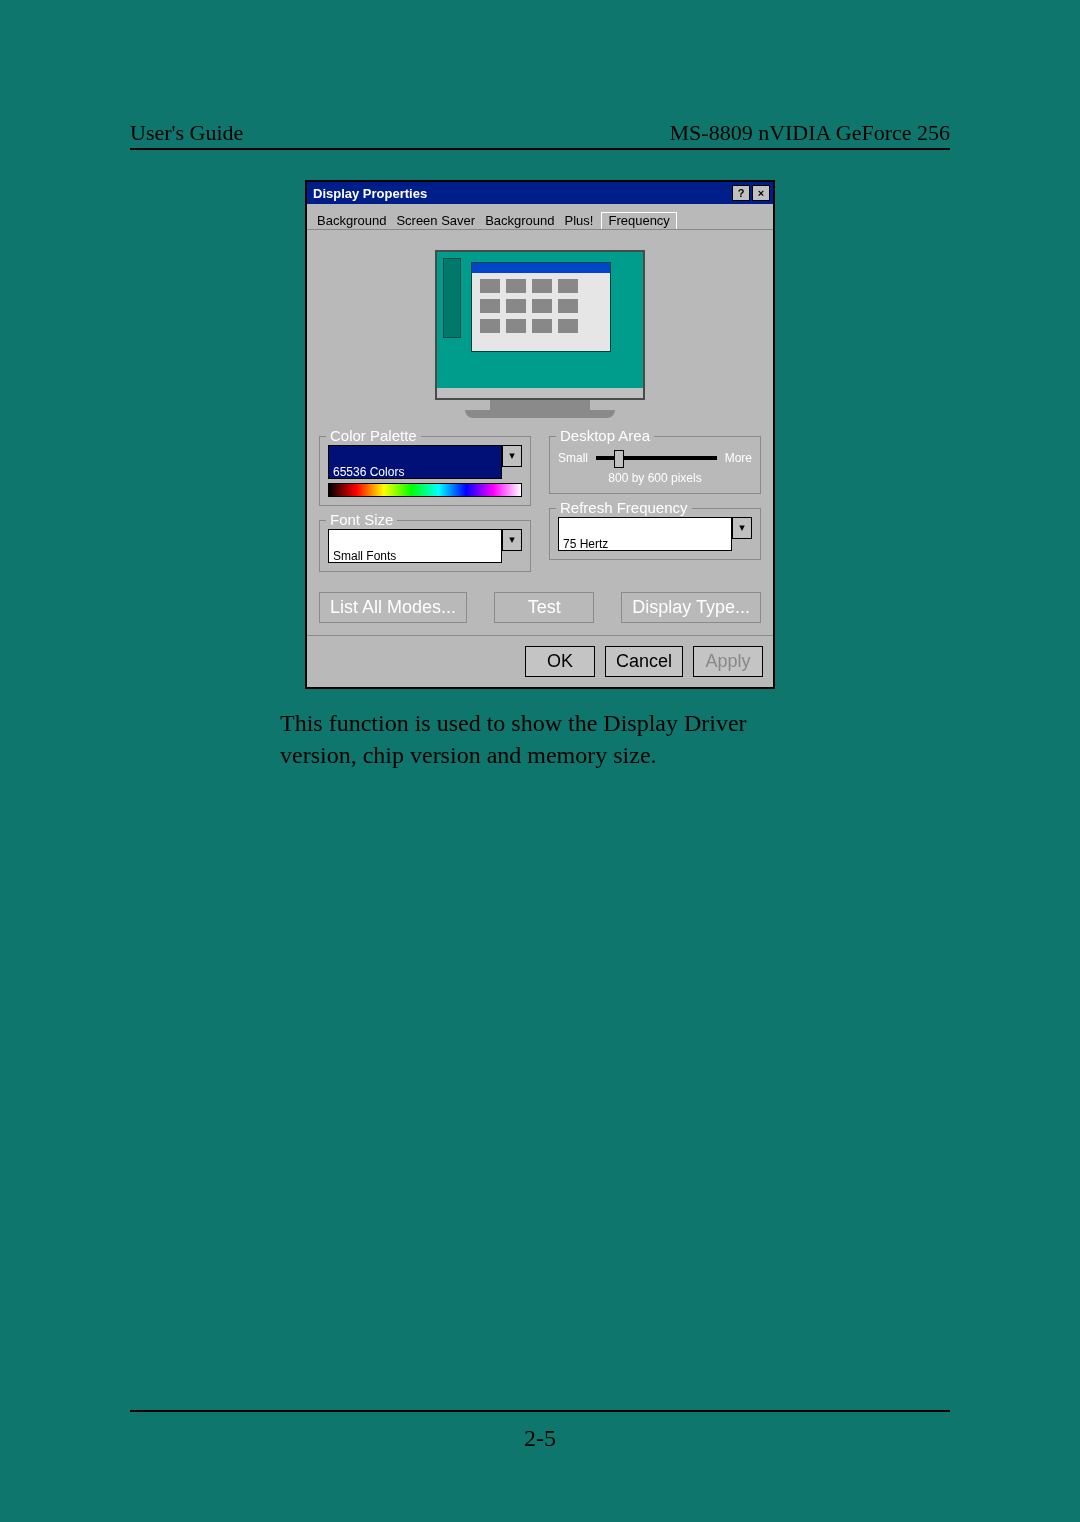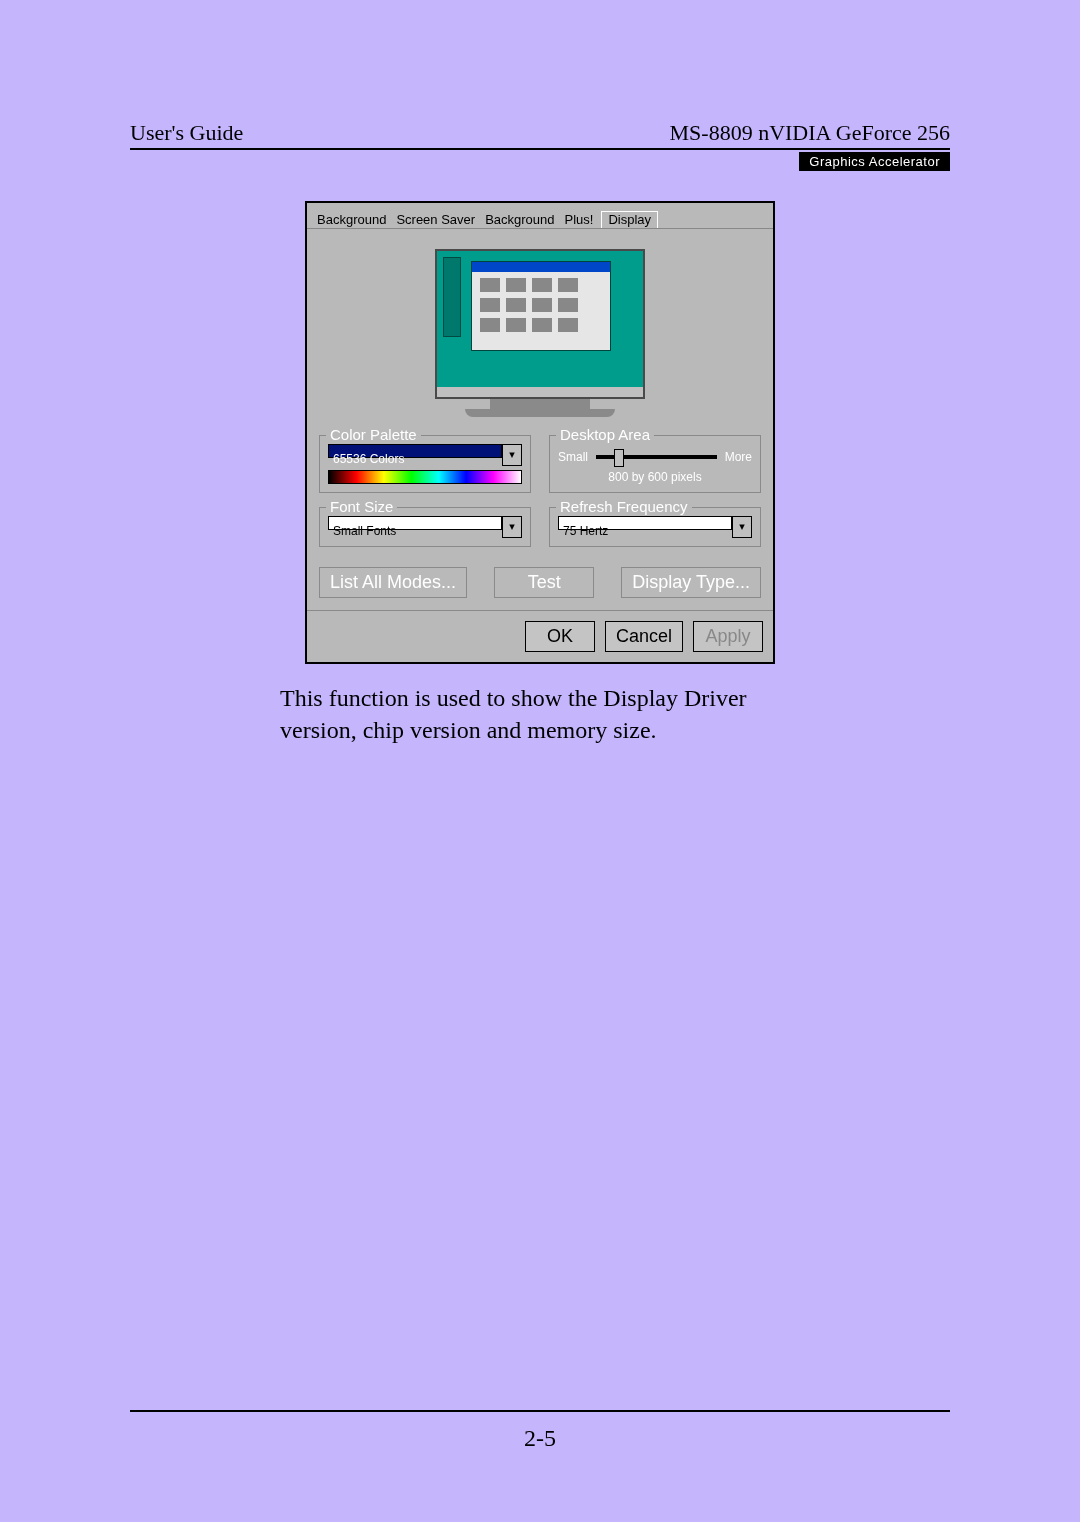--- a/index.html
+++ b/index.html
@@ -5,21 +5,21 @@
   * { box-sizing: border-box; margin: 0; padding: 0; }
   body {
     background: #fff;
     font-family: "Times New Roman", Times, serif;
     display: flex;
     justify-content: center;
   }
   .page {
     width: 1080px;
     height: 1522px;
-    background: #c4b5fd;
+    background: #0f766e;
     padding: 120px 130px 60px 130px;
     position: relative;
   }
   .header-row {
     display: flex;
     justify-content: space-between;
     align-items: flex-end;
     font-size: 22px;
     border-bottom: 2px solid #000;
     padding-bottom: 2px;
@@ -181,21 +181,21 @@
   }
   .select-box {
     display: flex;
   }
   .select-input {
     flex: 1;
     height: 14px;
     background: #001076;
     color: #fff;
     border: 1px solid #000;
-    padding: 4px 4px;
+    padding: 16px 4px;
     font-size: 12px;
     line-height: 20px;
   }
   .select-input.light {
     background: #fff;
     color: #000;
   }
   .select-arrow {
     width: 20px; height: 22px;
     background: #c0c0c0;
@@ -295,34 +295,37 @@
 <body>
 
 <div class="page">
 
   <div class="header-row">
     <div>User's Guide</div>
     <div class="header-right">
       <div>MS-8809 nVIDIA GeForce 256</div>
     </div>
   </div>
-  <div style="text-align:right">
-    <span class="badge">Graphics Accelerator</span>
-  </div>
 
 
   <div class="dialog-wrap">
     <div class="dialog">
+      <div class="titlebar">
+        <span>Display Properties</span>
+        <span class="spacer"></span>
+        <span class="titlebtn">?</span>
+        <span class="titlebtn">×</span>
+      </div>
 
       <div class="tabs">
         <span class="tab">Background</span>
         <span class="tab">Screen Saver</span>
         <span class="tab">Background</span>
         <span class="tab">Plus!</span>
-        <span class="tab active">Display</span>
+        <span class="tab active">Frequency</span>
       </div>
 
       <div class="panel">
         <div class="monitor-area">
           <div class="monitor">
             <div class="mon-screen">
               <div class="mon-sidebar"></div>
               <div class="mon-window">
                 <div class="mon-win-title"></div>
                 <div class="mon-icons">

